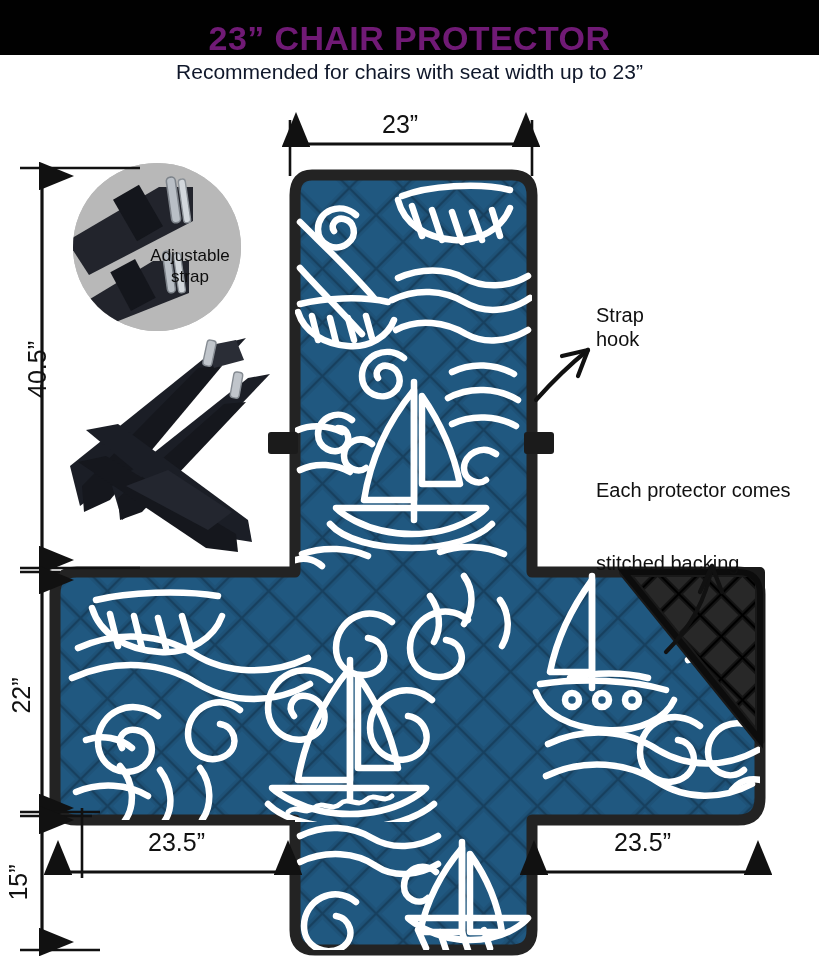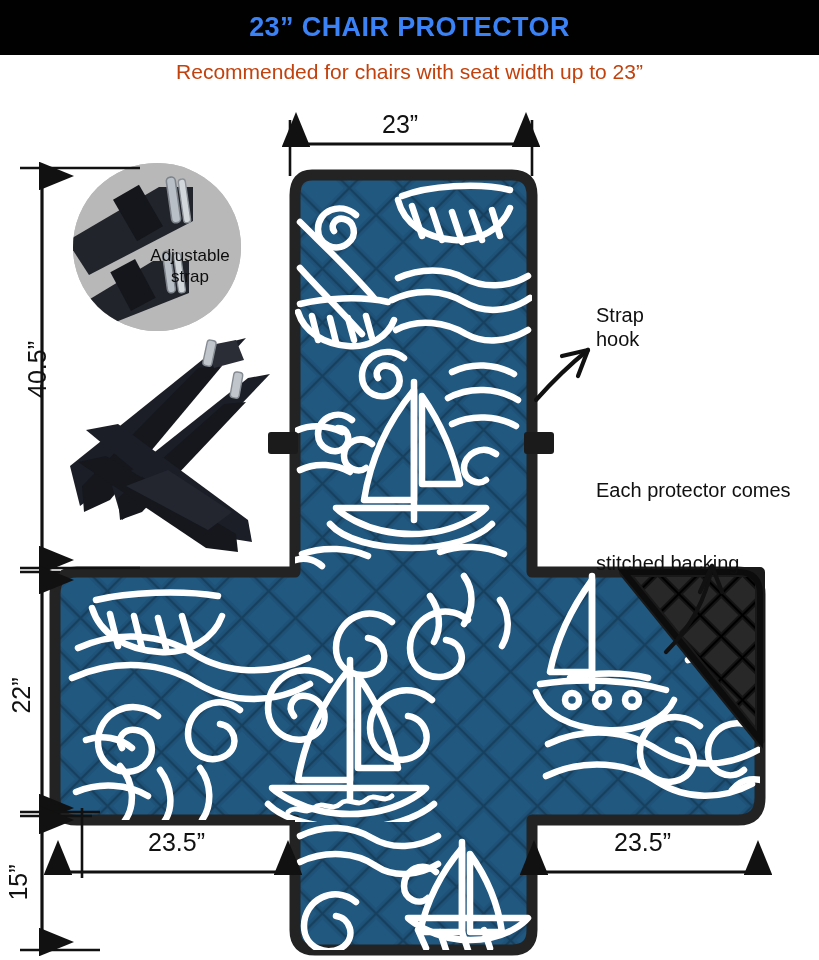--- a/index.html
+++ b/index.html
@@ -18,38 +18,38 @@
 
   
   .header-bar {
     position: absolute;
     left: 0; top: 0;
     width: 819px; height: 55px;
     background: #010101;
   }
   .header-title {
     position: absolute;
-    left: 0; top: 0;
+    left: 0; top: 11px;
     width: 819px; height: 55px;
     display: flex;
     align-items: center;
     justify-content: center;
-    color: #3b82f6;
-    font-size: 27px;
+    color: #701a75;
+    font-size: 34px;
     font-weight: bold;
     letter-spacing: 0.4px;
     white-space: nowrap;
   }
   .subtitle {
     position: absolute;
     left: 0; top: 60px;
     width: 819px;
     text-align: center;
     font-size: 21px;
-    color: #c2410c;
+    color: #0f172a;
     white-space: nowrap;
   }
 
   
   .overlay {
     position: absolute;
     left: 0; top: 0;
     width: 819px; height: 960px;
     pointer-events: none;
   }

